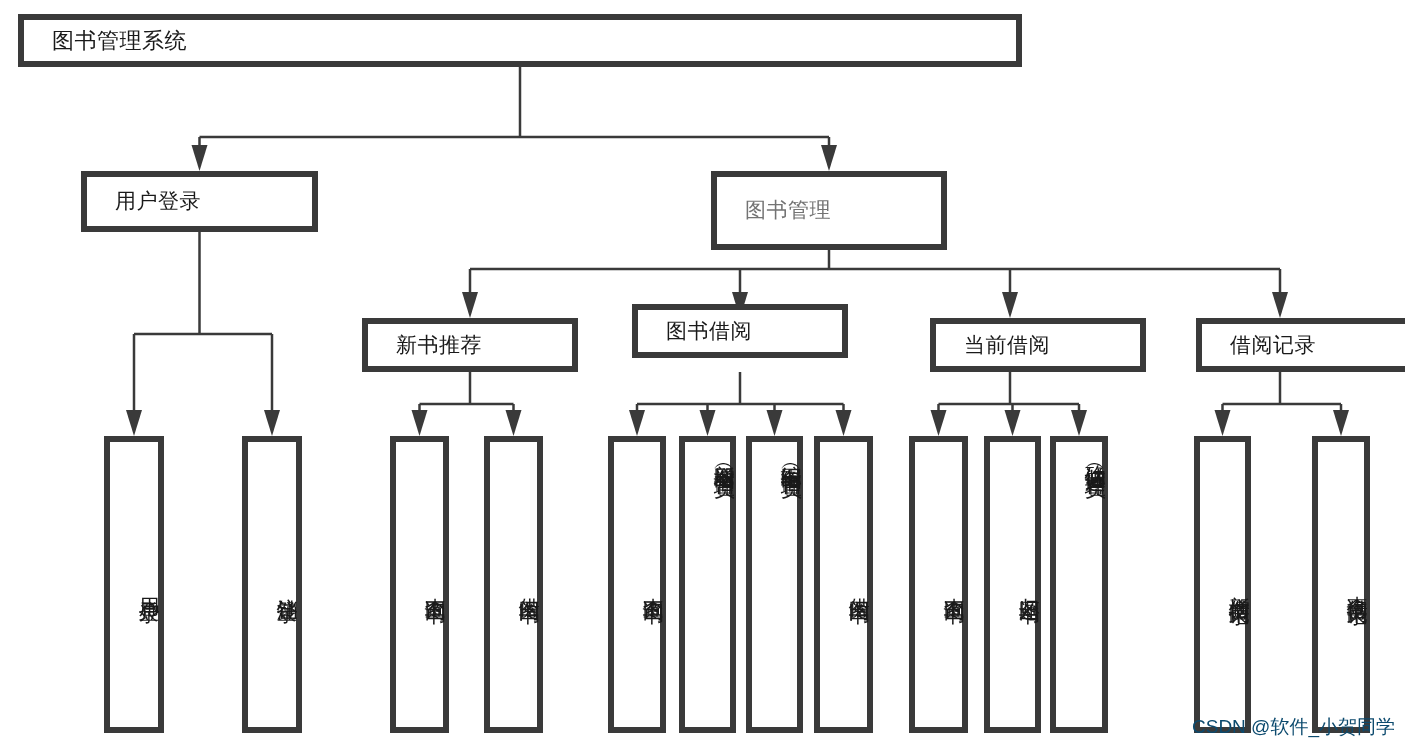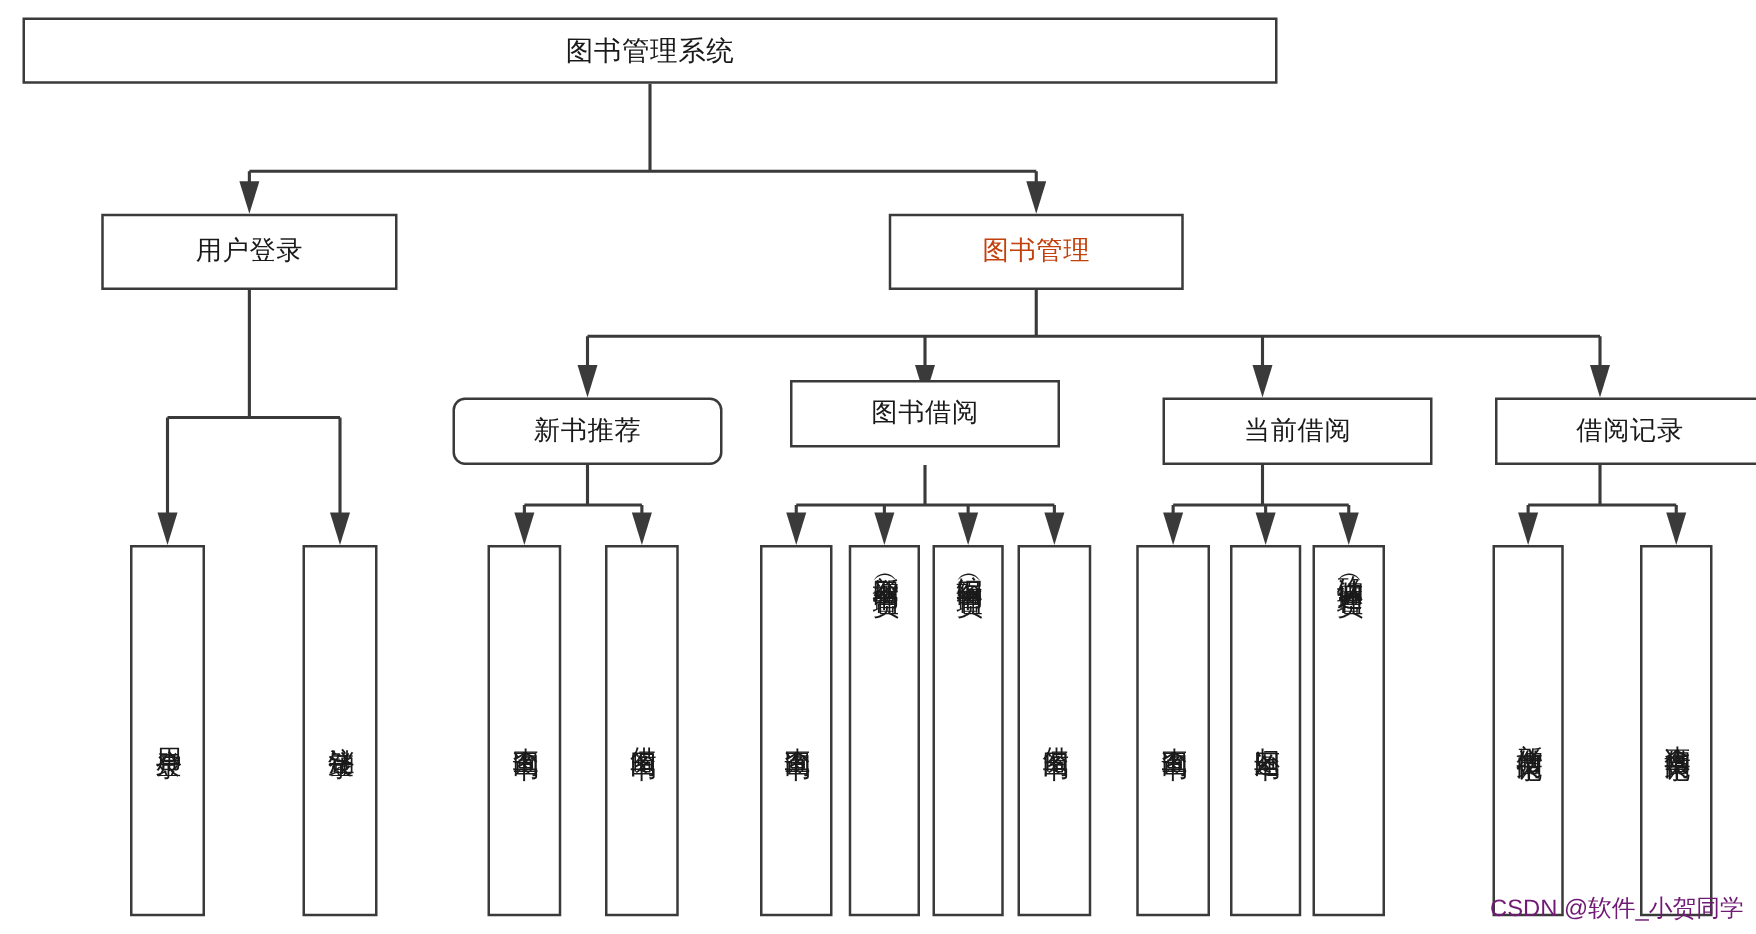--- a/index.html
+++ b/index.html
@@ -21,26 +21,27 @@
     position: absolute;
     left: 0;
     top: 0;
     width: 1405px;
     height: 747px;
   }
   .node {
     position: absolute;
     box-sizing: border-box;
     background: #ffffff;
-    border: 2px solid #0ea5e9;
+    border: 6px solid #0ea5e9;
     display: flex;
     align-items: center;
-    justify-content: center;
+    justify-content: flex-start;
     color: #1a1a1a;
     text-align: center;
+    padding-left: 28px;
   }
   .node-label {
     display: block;
     line-height: 1.06;
     letter-spacing: 0.5px;
   }
   .node.horizontal .node-label {
     font-size: 21px;
     white-space: nowrap;
   }
@@ -130,24 +131,24 @@
       <line x1="1341" y1="404" x2="1341" y2="412" stroke="#3a3a3a" stroke-width="2.5"></line>
       <path d="M 1333 410 L 1349 410 L 1341 436 Z" fill="#3a3a3a"></path>
     </svg>
   <div id="nodes-layer">
       <div class="node horizontal root" style="left: 18px; top: 14px; width: 1004px; height: 53px; border-color: rgb(58, 58, 58); color: rgb(26, 26, 26);">
         <span class="node-label">图书管理系统</span>
       </div>
       <div class="node horizontal" style="left: 81px; top: 171px; width: 237px; height: 61px; border-color: rgb(58, 58, 58); color: rgb(26, 26, 26);">
         <span class="node-label">用户登录</span>
       </div>
-      <div class="node horizontal" style="left: 711px; top: 171px; width: 236px; height: 61px; border-color: rgb(58, 58, 58); color: #c2410c;">
+      <div class="node horizontal" style="left: 711px; top: 171px; width: 236px; height: 79px; border-color: rgb(58, 58, 58); color: #737373;">
         <span class="node-label">图书管理</span>
       </div>
-      <div class="node horizontal" style="left: 362px; top: 318px; width: 216px; height: 54px; border-color: rgb(58, 58, 58); color: rgb(26, 26, 26); border-radius: 10px;">
+      <div class="node horizontal" style="left: 362px; top: 318px; width: 216px; height: 54px; border-color: rgb(58, 58, 58); color: rgb(26, 26, 26);">
         <span class="node-label">新书推荐</span>
       </div>
       <div class="node horizontal" style="left: 632px; top: 304px; width: 216px; height: 54px; border-color: rgb(58, 58, 58); color: rgb(26, 26, 26);">
         <span class="node-label">图书借阅</span>
       </div>
       <div class="node horizontal" style="left: 902px; top: 318px; width: 216px; height: 54px; border-color: rgb(58, 58, 58); color: rgb(26, 26, 26); margin-left: 28px;">
         <span class="node-label">当前借阅</span>
       </div>
       <div class="node horizontal" style="left: 1196px; top: 318px; width: 216px; height: 54px; border-color: rgb(58, 58, 58); color: rgb(26, 26, 26);">
         <span class="node-label">借阅记录</span>
@@ -185,14 +186,14 @@
       <div class="node vertical" style="left: 1050px; top: 436px; width: 58px; height: 297px; border-color: rgb(58, 58, 58); color: rgb(26, 26, 26);">
         <span class="node-label">确认归还（管理员）</span>
       </div>
       <div class="node vertical centered" style="left: 1194px; top: 436px; width: 57px; height: 297px; border-color: rgb(58, 58, 58); color: rgb(26, 26, 26);">
         <span class="node-label">新增借阅记录</span>
       </div>
       <div class="node vertical centered" style="left: 1312px; top: 436px; width: 58px; height: 297px; border-color: rgb(58, 58, 58); color: rgb(26, 26, 26);">
         <span class="node-label">查询借阅记录</span>
       </div>
     </div>
-  <div class="watermark" style="left: 1192px; top: 714px; color: #701a75;">CSDN @软件_小贺同学</div>
+  <div class="watermark" style="left: 1192px; top: 714px; color: #0c4a6e;">CSDN @软件_小贺同学</div>
 </div>
 
 </body></html>

